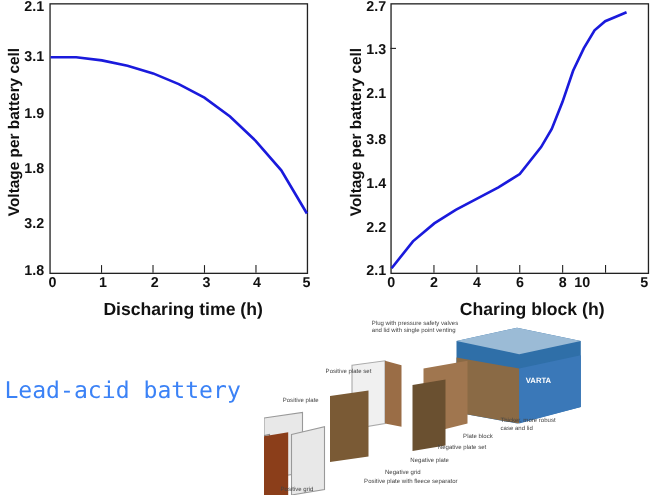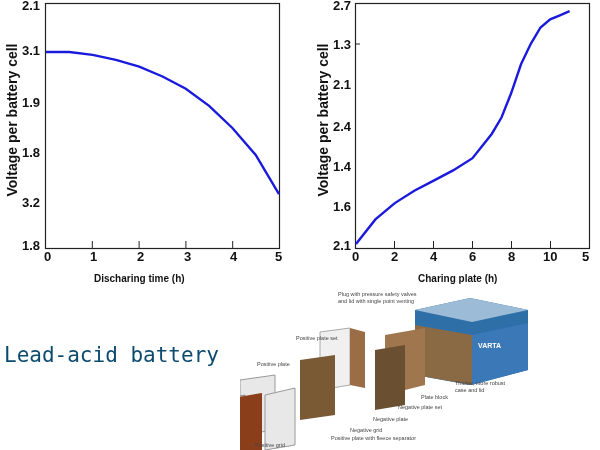--- a/index.html
+++ b/index.html
@@ -1,21 +1,21 @@
 <!DOCTYPE html>
 <html><head>
 <meta charset="utf-8">
 <style>
   html,body{margin:0;padding:0;background:#fff;}
   body{width:600px;height:450px;position:relative;overflow:hidden;font-family:"Liberation Sans",sans-serif;}
   .abs{position:absolute;}
   .tick{position:absolute;font-weight:bold;font-size:13px;color:#111;}
   .ylab{position:absolute;font-weight:bold;font-size:14px;color:#111;transform:rotate(-90deg);transform-origin:center;white-space:nowrap;}
-  .xlab{position:absolute;font-weight:bold;font-size:10px;color:#111;white-space:nowrap;}
-  .title{position:absolute;font-family:"DejaVu Sans Mono","Liberation Mono",monospace;font-size:21px;color:#0c4a6e;}
+  .xlab{position:absolute;font-weight:bold;font-size:16px;color:#111;white-space:nowrap;}
+  .title{position:absolute;font-family:"DejaVu Sans Mono","Liberation Mono",monospace;font-size:21px;color:#3b82f6;}
   .lbl{position:absolute;font-size:5.5px;color:#444;white-space:nowrap;line-height:7px;}
 </style>
 </head>
 <body>
 
 <div>
   <svg class="abs" style="left:0;top:0" width="300" height="300">
     <rect x="45.5" y="3.5" width="234" height="245" fill="none" stroke="#222" stroke-width="1.2"></rect>
     <g stroke="#222" stroke-width="1">
       <line x1="92.3" y1="248" x2="92.3" y2="241"></line>
@@ -50,33 +50,33 @@
       <line x1="472.5" y1="248" x2="472.5" y2="241"></line>
         <line x1="511.5" y1="248" x2="511.5" y2="241"></line>
       <line x1="550.5" y1="248" x2="550.5" y2="241"></line>
       <line x1="355" y1="44" x2="360" y2="44"></line>
     </g>
     <polyline id="pl2" fill="none" stroke="#1a1adc" stroke-width="2.4" points="356.0,243.9 375.4,219.4 394.8,203.1 414.3,190.8 433.7,180.6 453.1,170.4 472.5,158.2 491.9,133.7 501.6,117.3 511.3,92.8 521.0,64.3 530.8,43.8 540.5,27.5 550.2,19.3 559.9,15.3 569.6,11.2"></polyline>
   </svg>
   <div class="tick" style="left:333px;top:-2px">2.7</div>
   <div class="tick" style="left:333px;top:37px">1.3</div>
   <div class="tick" style="left:333px;top:77px">2.1</div>
-  <div class="tick" style="left:333px;top:119px">2.4</div>
+  <div class="tick" style="left:333px;top:119px">3.8</div>
   <div class="tick" style="left:333px;top:159px">1.4</div>
-  <div class="tick" style="left:333px;top:199px">1.6</div>
+  <div class="tick" style="left:333px;top:199px">2.2</div>
   <div class="tick" style="left:333px;top:238px">2.1</div>
   <div class="tick" style="left:352px;top:249px">0</div>
   <div class="tick" style="left:391px;top:249px">2</div>
   <div class="tick" style="left:430px;top:249px">4</div>
   <div class="tick" style="left:469px;top:249px">6</div>
   <div class="tick" style="left:508px;top:249px">8</div>
-  <div class="tick" style="left:543px;top:249px">10</div>
+  <div class="tick" style="left:522px;top:249px">10</div>
   <div class="tick" style="left:582px;top:249px">5</div>
   <div class="ylab" style="left:243px;top:112px;width:160px;text-align:center">Voltage per battery cell</div>
-  <div class="xlab" style="left:418px;top:273px">Charing plate (h)</div>
+  <div class="xlab" style="left:418px;top:273px">Charing block (h)</div>
 </div>
 
 <div class="title" style="left:4px;top:343px">Lead-acid battery</div>
 
 <div>
   <svg class="abs" style="left:240px;top:290px" width="360" height="160">
 
     <polygon points="175,20 230,8 288,20 288,80 230,95 175,85" fill="#2f6fa8"></polygon>
     <polygon points="175,20 230,8 288,20 232,32" fill="#9bbbd6"></polygon>
     <polygon points="175,35 232,45 232,95 175,85" fill="#8a6a45"></polygon>

